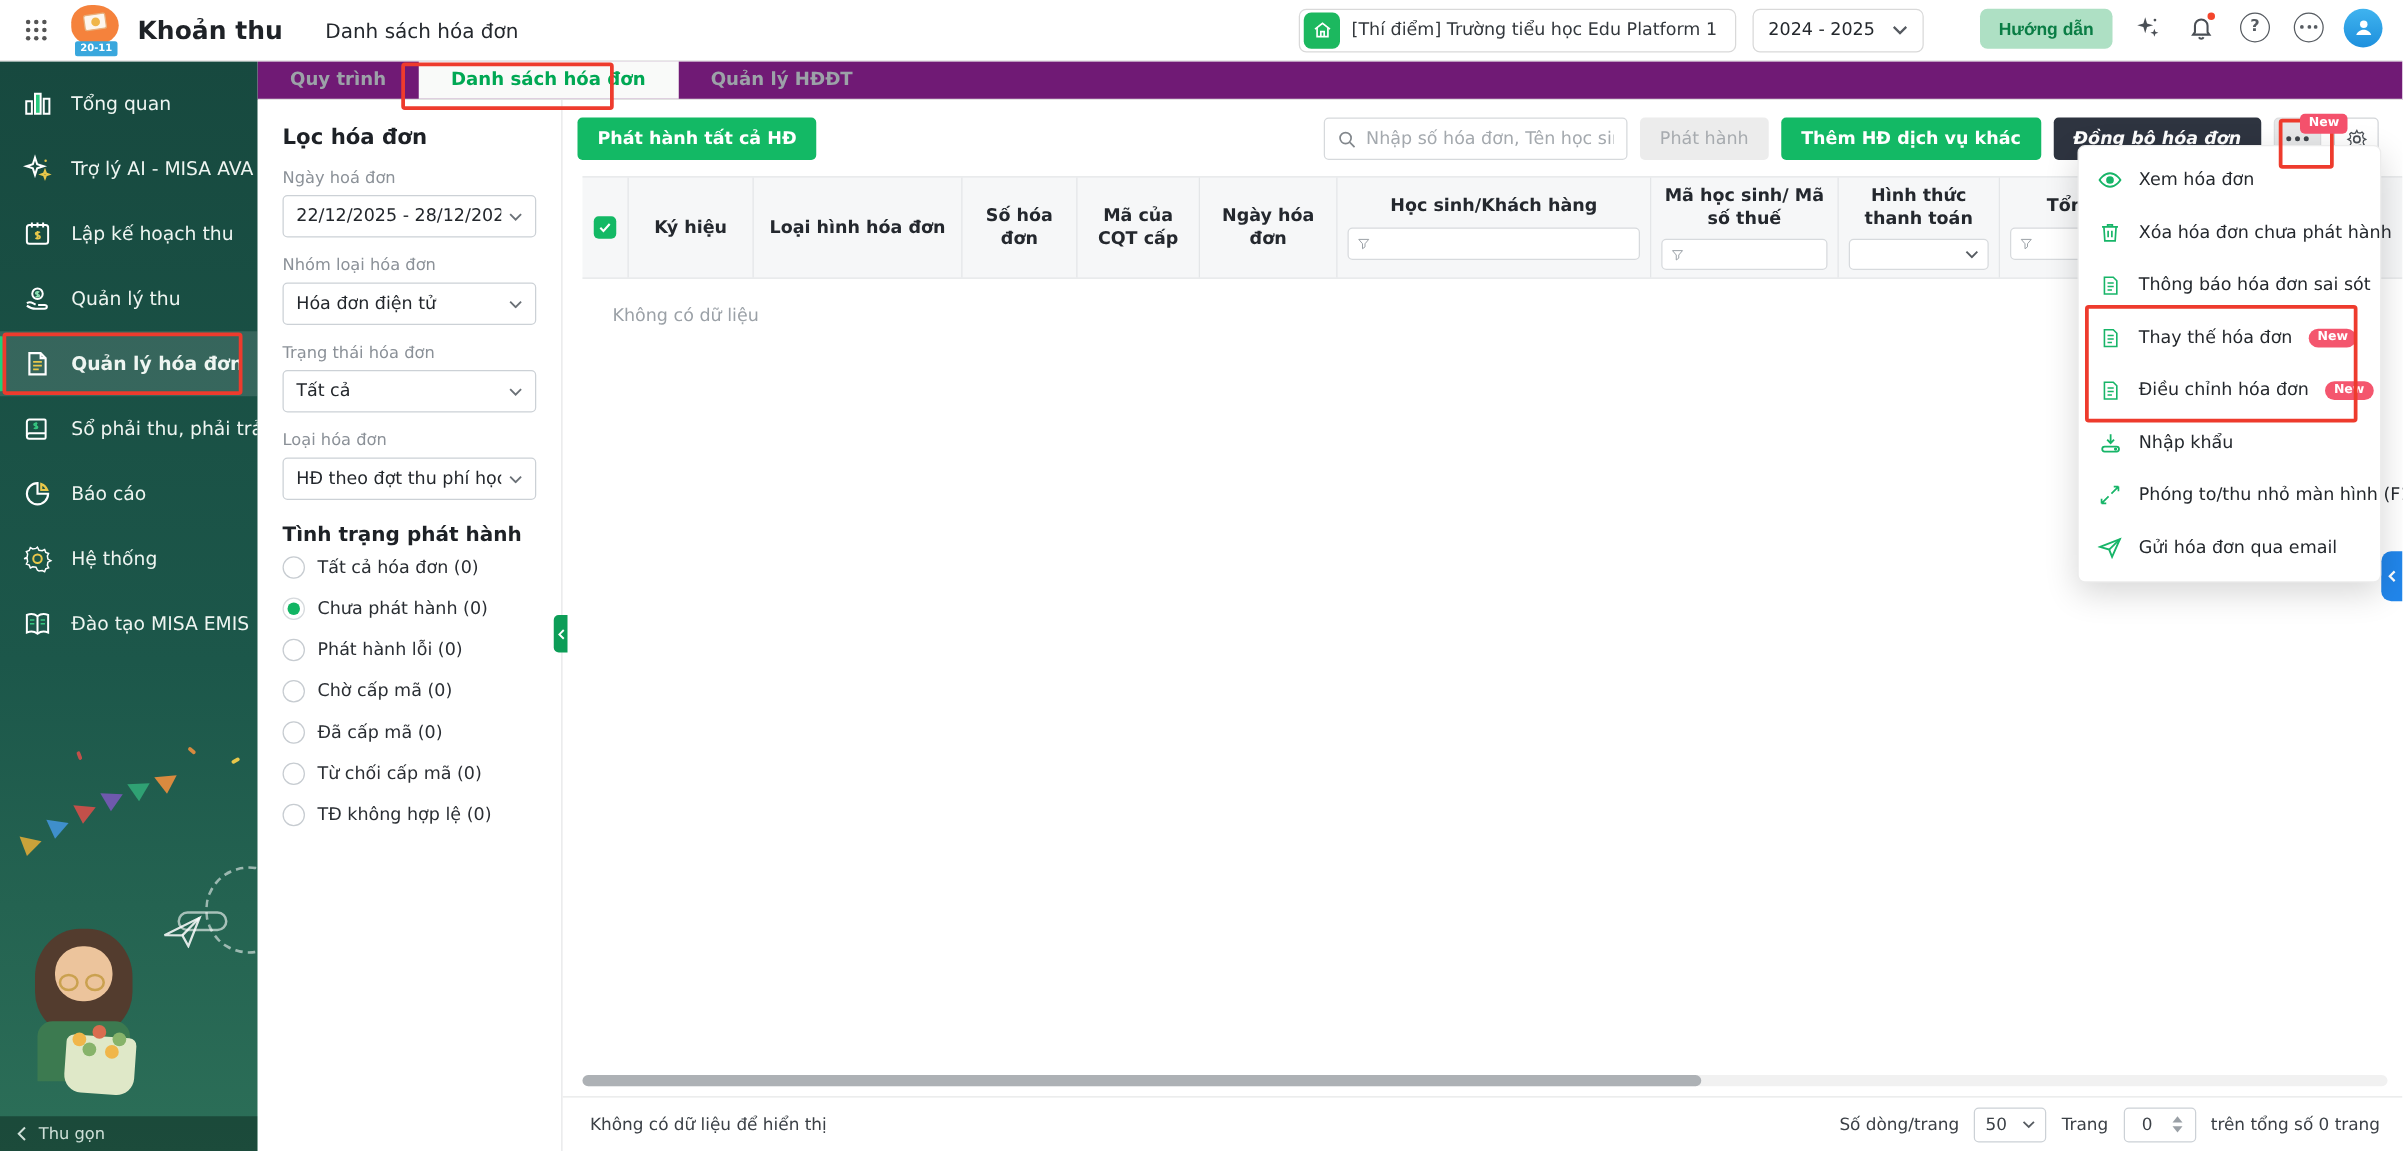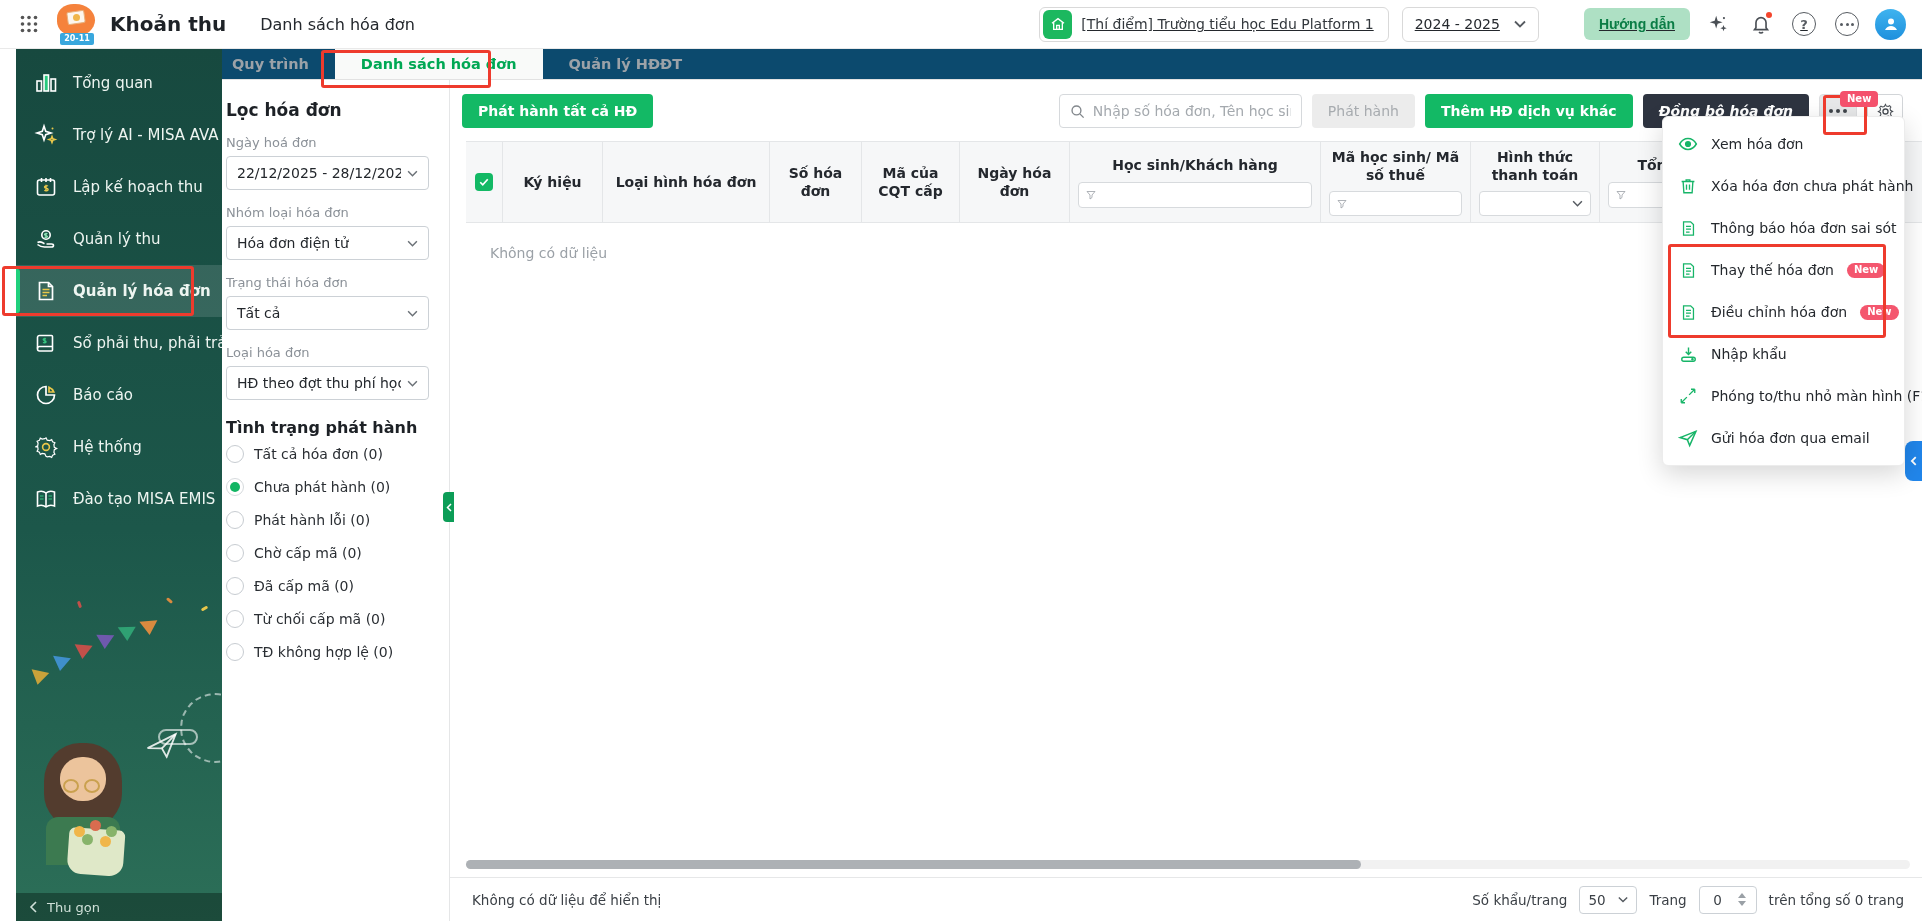--- a/index.html
+++ b/index.html
@@ -16,35 +16,35 @@
     border-bottom:1px solid #e9e9e9; display:flex; align-items:center; padding:0 16px; z-index:50; }
   .grid-btn { width:26px; height:26px; display:flex; align-items:center; justify-content:center; color:#555; cursor:pointer; }
   .logo { position:relative; width:46px; height:42px; margin-left:12px; }
   .logo-blob { position:absolute; left:3px; top:1px; width:38px; height:32px; background:#f5823c; border-radius:46% 54% 52% 48%; }
   .logo-card { position:absolute; left:13px; top:8px; width:18px; height:13px; background:#fdf6ee; border-radius:2px; transform:rotate(-8deg); border:1px solid #e8b07c; }
   .logo-dot { position:absolute; left:19px; top:11px; width:7px; height:7px; background:#f0b64a; border-radius:50%; }
   .logo-ribbon { position:absolute; left:6px; bottom:0; width:34px; height:12px; background:#39a7dd; border-radius:2px;
     color:#fff; font-size:8px; font-weight:bold; text-align:center; line-height:12px; }
   .app-title { margin-left:10px; font-size:20px; font-weight:700; color:#1e2227; }
   .page-title { margin-left:34px; font-size:16px; font-weight:500; color:#24282d; }
-  .topbar-right { margin-left:auto; display:flex; align-items:center; gap:13px;text-decoration:underline; }
+  .topbar-right { margin-left:auto; display:flex; align-items:flex-start; gap:13px; }
   .school-chip { height:35px; border:1px solid #d9d9d9; border-radius:6px; display:flex; align-items:center; gap:9px; padding:3px 14px 3px 3px; cursor:pointer; }
   .school-ic { width:29px; height:29px; background:#1cb85f; border-radius:6px; display:flex; align-items:center; justify-content:center; color:#fff; }
   .school-txt { font-size:14px; color:#33383d; }
   .year-select { height:35px; border:1px solid #d9d9d9; border-radius:6px; display:flex; align-items:center; gap:14px; padding:0 12px; cursor:pointer; color:#24282d; }
   .guide-btn { height:32px; background:#aee0c4; color:#0a7d45; font-weight:700; font-size:14px; border:none; border-radius:6px; padding:0 15px; cursor:pointer;margin-left:32px; }
   .top-ic { width:30px; height:30px; display:flex; align-items:center; justify-content:center; color:#4a4f55; cursor:pointer; position:relative; }
   .bell-dot { position:absolute; top:1px; right:2px; width:10px; height:10px; border-radius:50%; background:#f4452c; border:2px solid #fff; }
   .circle-ic { width:24px; height:24px; border:1.6px solid #565b61; border-radius:50%; display:flex; align-items:center; justify-content:center; font-size:13px; font-weight:700; color:#565b61; }
   .dots3 { width:14px; height:3px; display:flex; justify-content:space-between; }
   .dots3 i { width:3px; height:3px; background:#565b61; border-radius:50%; }
   .avatar { width:31px; height:31px; border-radius:50%; background:linear-gradient(180deg,#3fb3ef,#1e90dd); display:flex; align-items:center; justify-content:center; color:#fff; cursor:pointer; }
 
   
-  .sidebar { position:absolute; top:49px; left:16px; bottom:0; width:206px; z-index:40;
+  .sidebar { position:absolute; top:49px; left:0; bottom:0; width:206px; z-index:40;
     background:linear-gradient(180deg,#17493f 0%,#1c574a 55%,#2c6f58 100%); color:#eef5f1; overflow:hidden; }
   .nav { padding-top:8px; position:relative; z-index:2; }
   .nav-item { height:52px; display:flex; align-items:center; gap:14px; padding:0 17px; font-size:15px; cursor:pointer; position:relative; white-space:nowrap; }
   .nav-item .ic { width:26px; display:flex; justify-content:center; flex:none; }
   .nav-item.active { background:rgba(255,255,255,.13); font-weight:700; }
   .nav-item.active::before { content:""; position:absolute; left:0; top:4px; bottom:4px; width:4px; background:#1fd07c; border-radius:0 3px 3px 0; }
   .illus { position:absolute; left:0; right:0; bottom:28px; height:300px; pointer-events:none; }
   .flag { position:absolute; width:0; height:0; border-left:9px solid transparent; border-right:9px solid transparent; }
   .swirl { position:absolute; right:-28px; top:100px; width:70px; height:70px; border:2px dashed rgba(255,255,255,.55); border-radius:50%; }
   .plane { position:absolute; left:130px; top:140px; color:rgba(255,255,255,.85); transform:rotate(-8deg); }
@@ -54,21 +54,21 @@
   .girl-glass1,.girl-glass2 { position:absolute; bottom:100px; width:16px; height:14px; border:2px solid #caa14f; border-radius:50%; }
   .girl-glass1{ left:47px; } .girl-glass2{ left:68px; }
   .girl-body { position:absolute; left:30px; bottom:28px; width:74px; height:48px; background:#3c7a50; border-radius:12px 12px 0 0; }
   .bouquet { position:absolute; left:52px; bottom:18px; width:56px; height:46px; background:#dfe8c8; border-radius:6px 6px 14px 14px; transform:rotate(4deg); }
   .bq-dot { position:absolute; width:11px; height:11px; border-radius:50%; }
   .cloud { position:absolute; right:24px; bottom:148px; width:40px; height:16px; border:2px solid rgba(255,255,255,.6); border-radius:10px; }
   .collapse-bar { position:absolute; left:0; right:0; bottom:0; height:28px; background:rgba(8,30,24,.45);
     display:flex; align-items:center; gap:9px; padding:0 13px; font-size:13px; color:#cfe0d8; cursor:pointer; z-index:3; }
 
   
-  .tabbar { position:absolute; left:206px; top:49px; right:0; height:31px; background:#0c4a6e; border-bottom:1px solid #e2e2e2;
+  .tabbar { position:absolute; left:206px; top:49px; right:0; height:31px; background:#701a75; border-bottom:1px solid #e2e2e2;
     display:flex; align-items:stretch; z-index:10; }
   .tab { display:flex; align-items:center; padding:0 26px; font-size:14.5px; font-weight:700; color:#9ca2a8; cursor:pointer; }
   .tab.active { color:#00a854; background:#f9faf9; }
 
   
   .filters { position:absolute; left:206px; top:80px; bottom:0; width:244px; background:#fff; border-right:1px solid #e5e6e7; padding:20px 20px 0 20px; z-index:9; }
   .f-title { font-size:17px; font-weight:700; color:#1d2126; }
   .f-label { font-size:13px; color:#8b9198; margin:15px 0 6px; }
   .f-select { height:34px; border:1px solid #ccd1d6; border-radius:4px; display:flex; align-items:center; justify-content:space-between;
     padding:0 10px; font-size:14px; color:#23272c; cursor:pointer; gap:6px; }
@@ -530,21 +530,21 @@
 
   <div class="empty-text">Không có dữ liệu</div>
 
   <div class="hscroll">
       <div class="thumb"></div>
     </div>
 
   <footer class="pagination">
     <span class="pg-left">Không có dữ liệu để hiển thị</span>
     <div class="pg-right">
-      <span>Số khẩu/trang</span>
+      <span>Số dòng/trang</span>
       <div class="pg-select">
         <span>50</span>
         <svg width="10" height="7" viewBox="0 0 12 8" fill="none" stroke="#565b61" stroke-width="1.7">
             <path d="M1 1.5l5 5 5-5"></path>
           </svg>
       </div>
       <span>Trang</span>
       <div class="pg-input">
         <input value="0" style="">
         <span class="spin">

